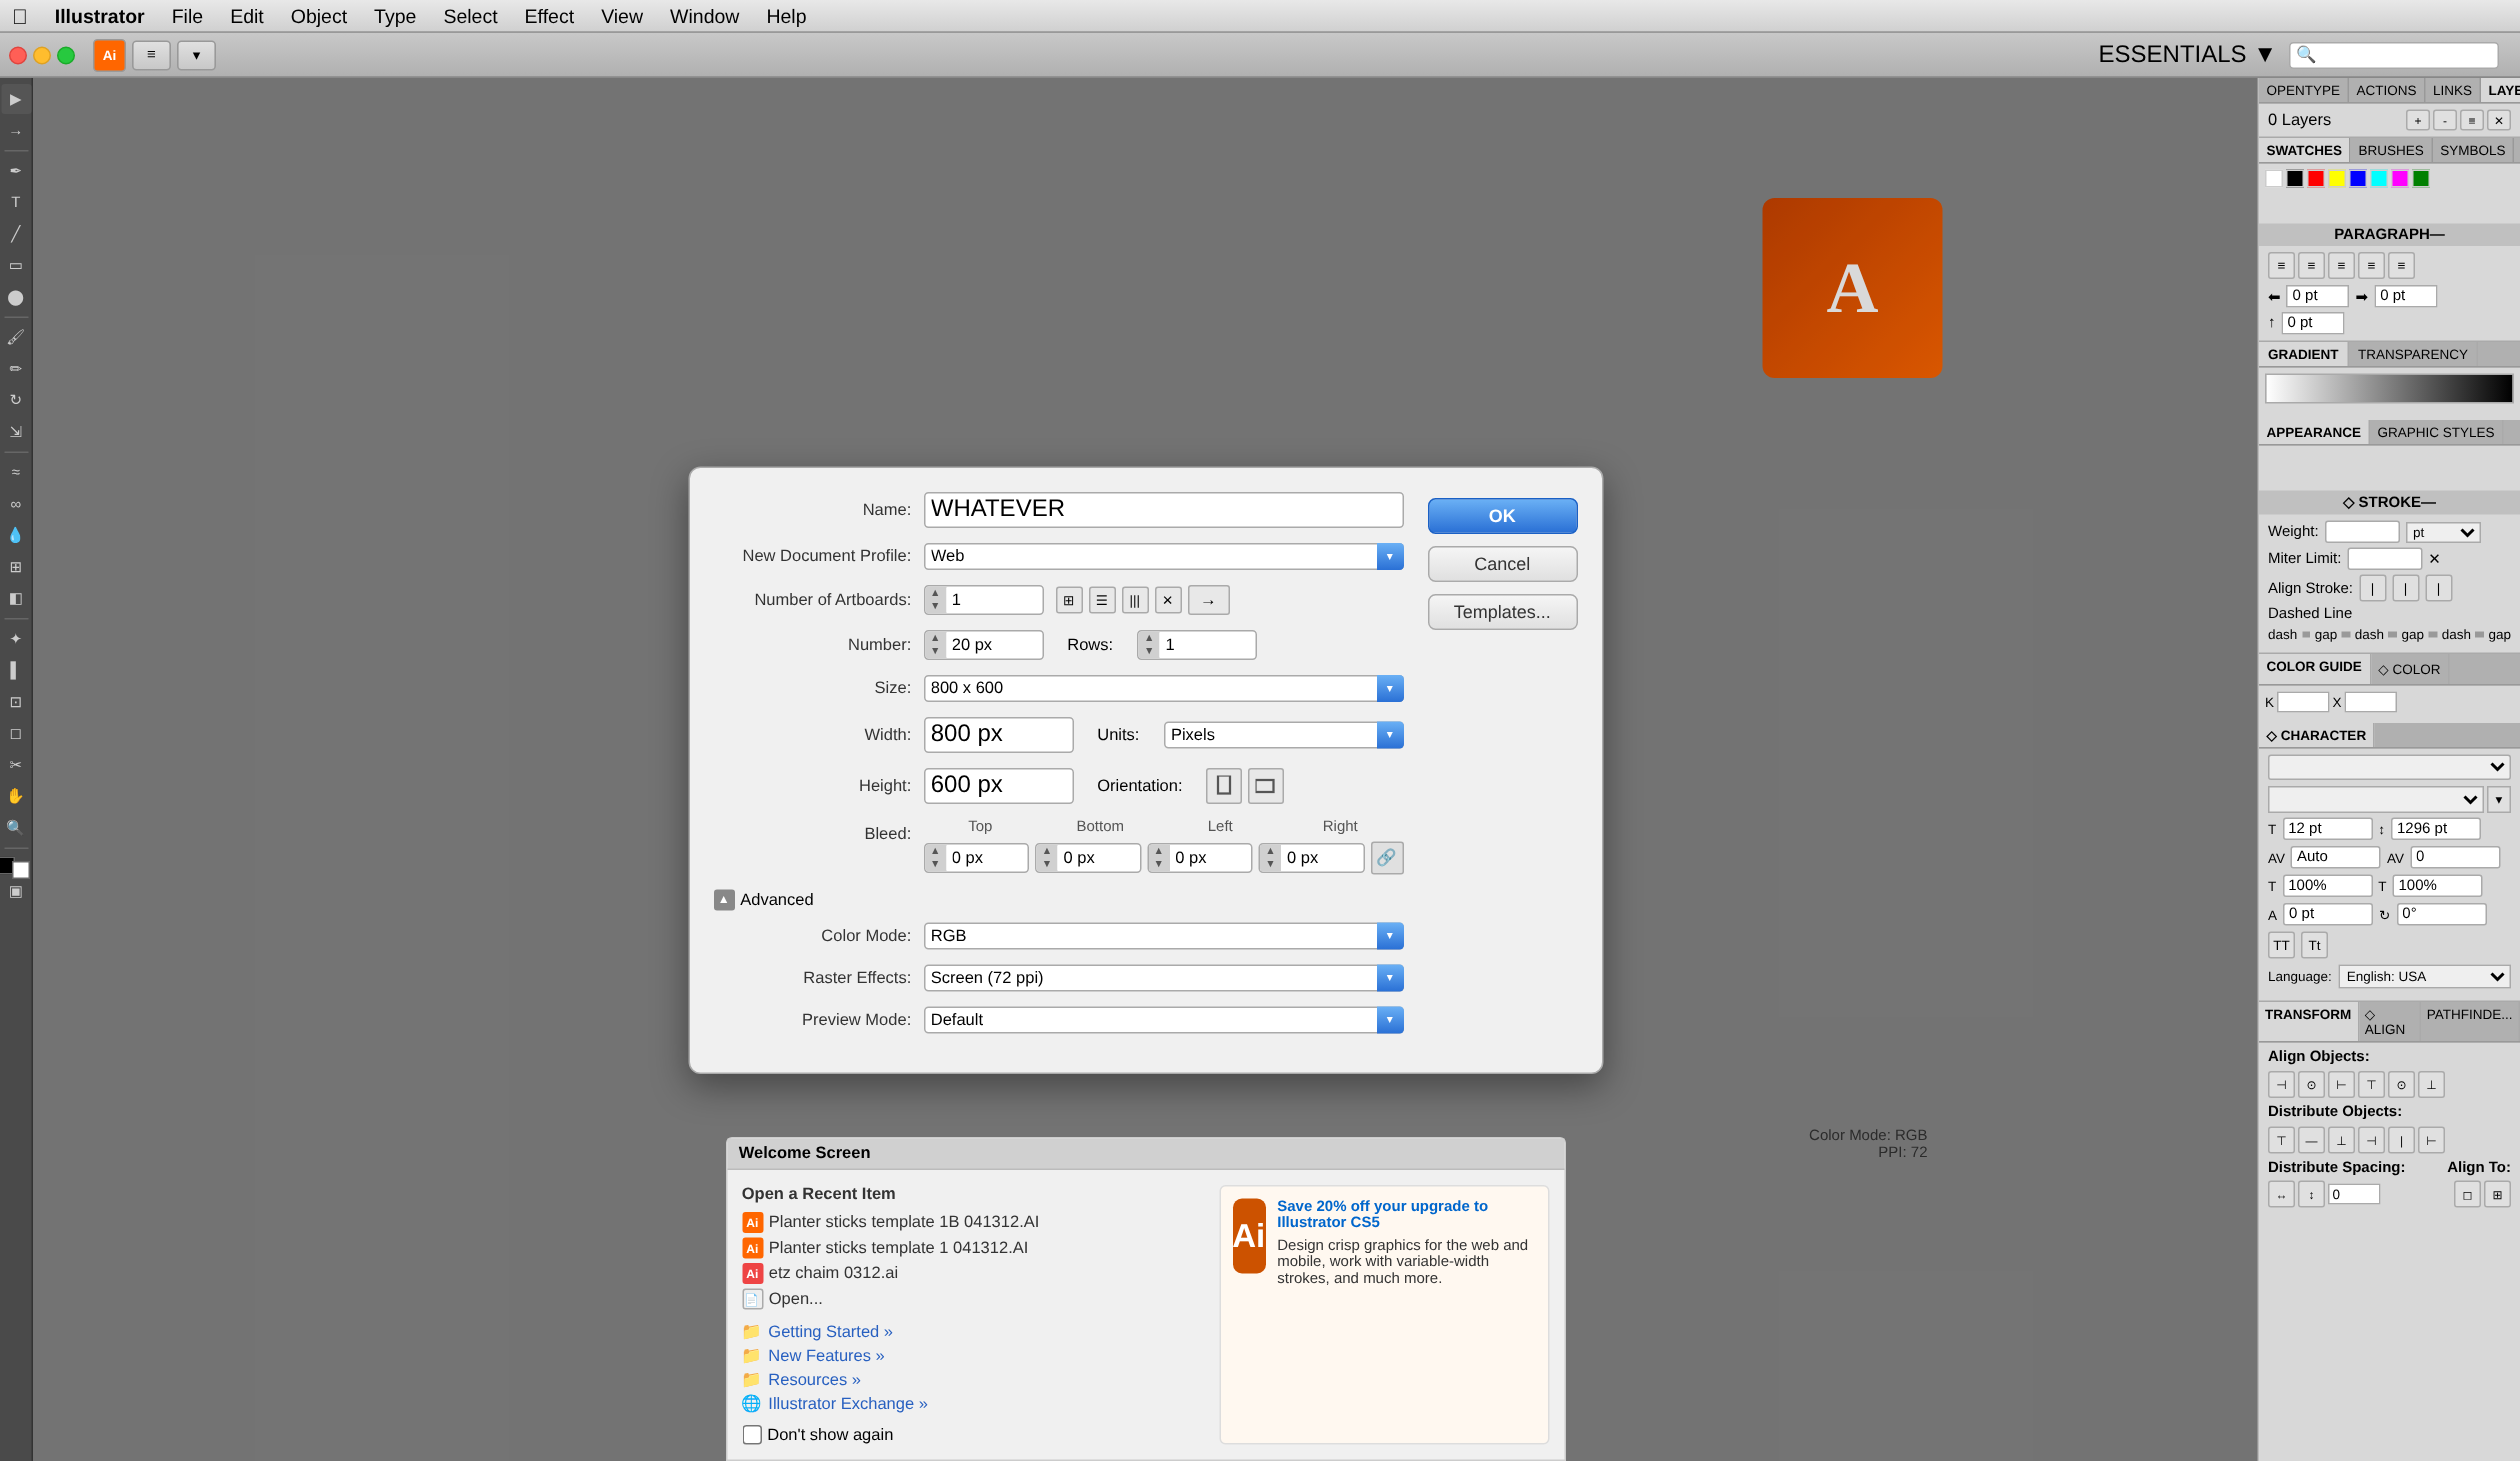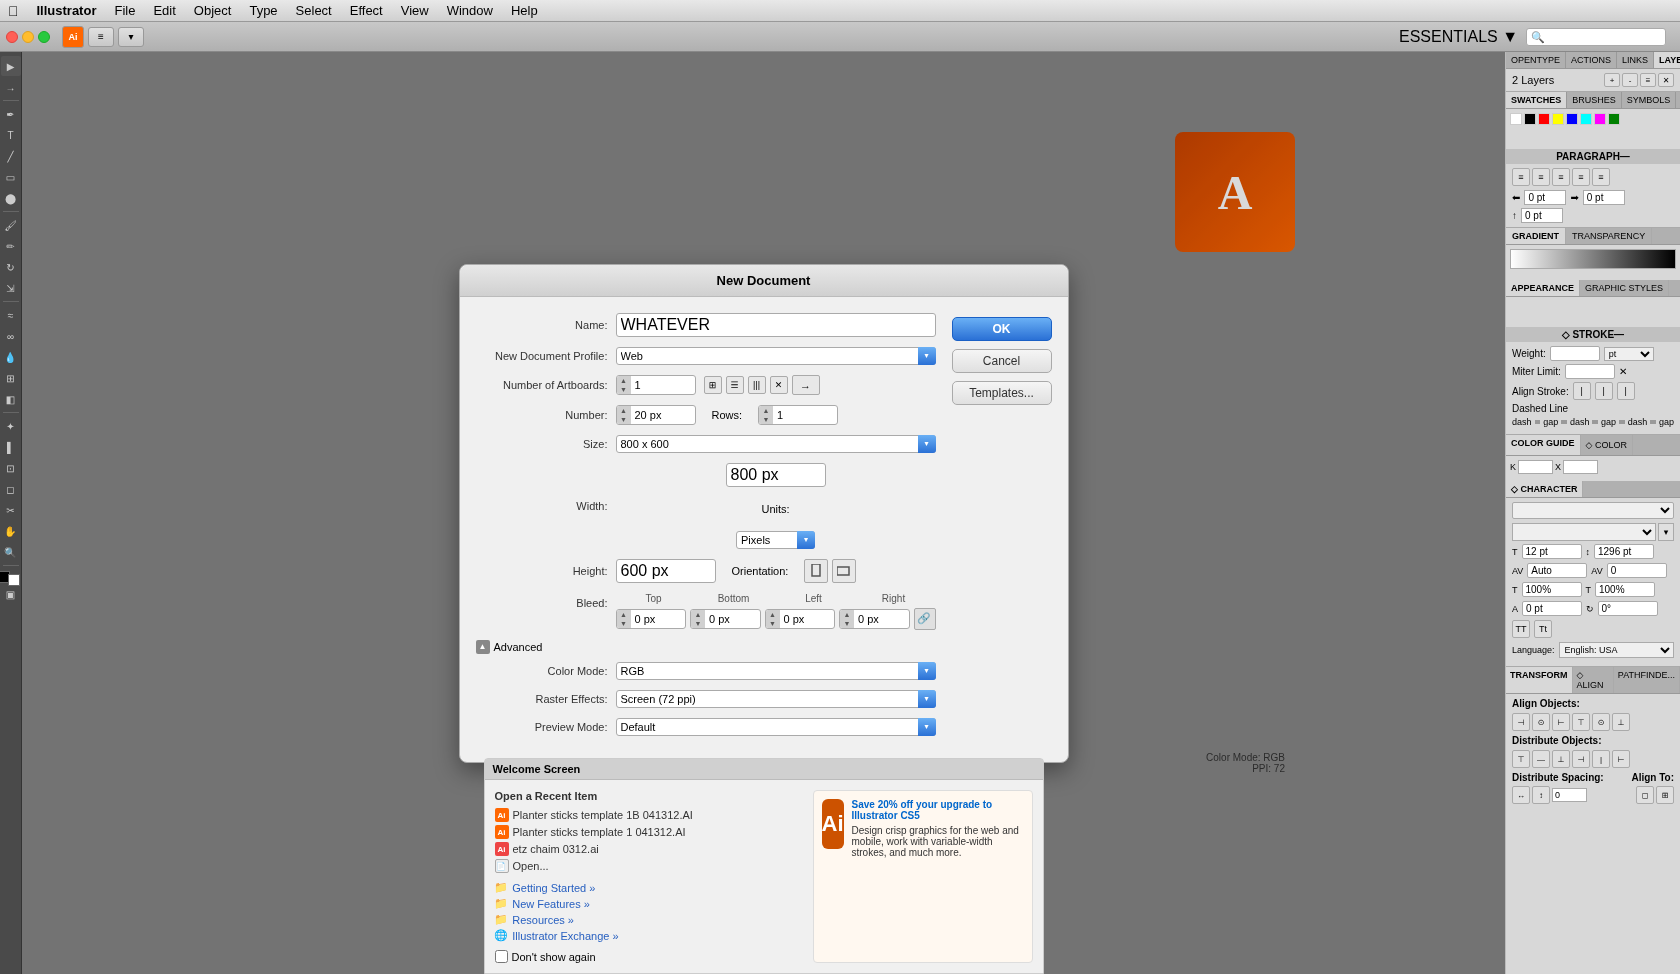--- a/index.html
+++ b/index.html
@@ -258,21 +258,20 @@
       <span style="font-family: serif;">A</span>
     </div>
 
     <div id="color-mode-info">
       <div>Color Mode: RGB</div>
       <div>PPI: 72</div>
     </div>
 
     <div id="dialog-overlay">
       <div id="new-doc-dialog">
-        <div id="dialog-titlebar">New Document</div>
         <div id="dialog-body">
           <div id="dialog-form">
 
             <div class="form-row">
               <div class="form-label">Name:</div>
               <div class="form-control">
                 <input type="text" class="dialog-input" value="WHATEVER" style="">
               </div>
             </div>
 
@@ -340,21 +339,21 @@
                     <option>1024 x 768</option>
                     <option>1280 x 800</option>
                   </select>
                   <div class="select-arrow">▾</div>
                 </div>
               </div>
             </div>
 
             <div class="form-row">
               <div class="form-label">Width:</div>
-              <div class="form-control" style="display:flex; align-items:center; gap:16px;flex-direction:column;">
+              <div class="form-control" style="display:flex; align-items:center; gap:16px;">
                 <input type="text" class="dialog-input" value="800 px" style="width: 100px;">
                 <span style="font-size:11px;">Units:</span>
                 <div class="dialog-select-wrap" style="flex:1;">
                   <select class="dialog-select">
                     <option>Pixels</option>
                     <option>Points</option>
                     <option>Inches</option>
                     <option>Millimeters</option>
                   </select>
                   <div class="select-arrow">▾</div>
@@ -547,21 +546,21 @@
   <div id="right-panels" style="width:175px; display:flex; flex-direction:column; background:#d8d8d8; border-left:1px solid #bbb; overflow:hidden;">
 
     <div style="display:flex; background:#b0b0b0; border-bottom:1px solid #999;">
       <div class="panel-tab" style="font-size:9px; padding:3px 5px;">OPENTYPE</div>
       <div class="panel-tab" style="font-size:9px; padding:3px 5px;">ACTIONS</div>
       <div class="panel-tab" style="font-size:9px; padding:3px 5px;">LINKS</div>
       <div class="panel-tab active" style="font-size:9px; padding:3px 5px; background:#d8d8d8; font-weight:bold;">LAYERS</div>
     </div>
 
     <div style="padding:4px 6px; display:flex; justify-content:space-between; align-items:center; border-bottom:1px solid #aaa;">
-      <span>2 Layers</span>
+      <span>0 Layers</span>
       <div style="display:flex; gap:2px;">
         <div class="panel-action-btn">+</div>
         <div class="panel-action-btn">-</div>
         <div class="panel-action-btn">≡</div>
         <div class="panel-action-btn">✕</div>
       </div>
     </div>
 
     <div style="display:flex; background:#b0b0b0; border-bottom:1px solid #999;">
       <div class="panel-tab active" style="font-size:9px; padding:3px 5px; background:#d8d8d8;">SWATCHES</div>

